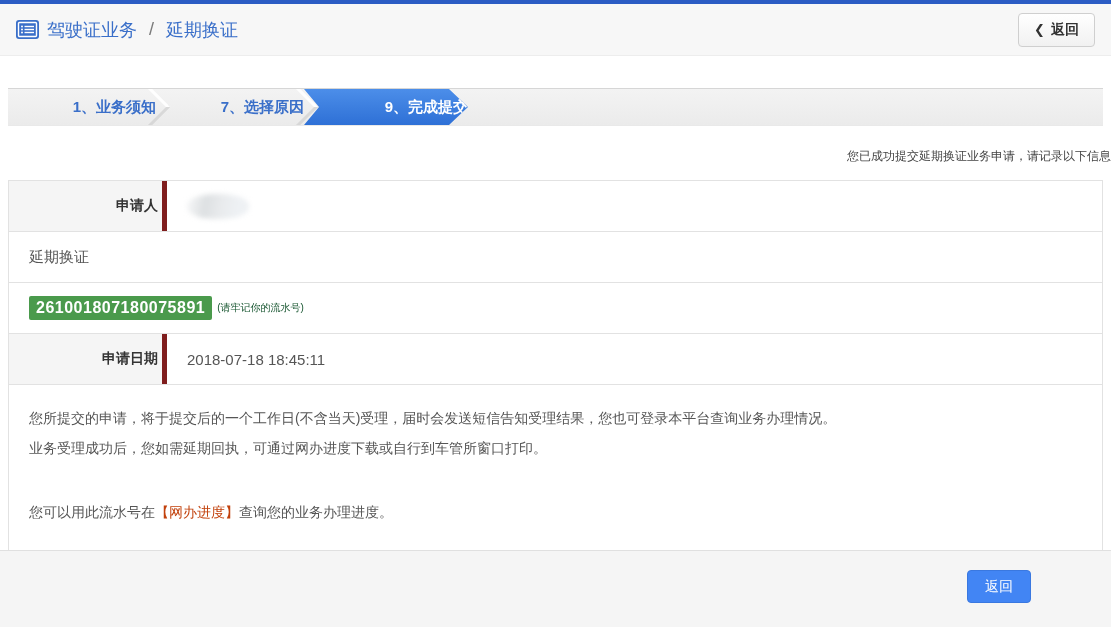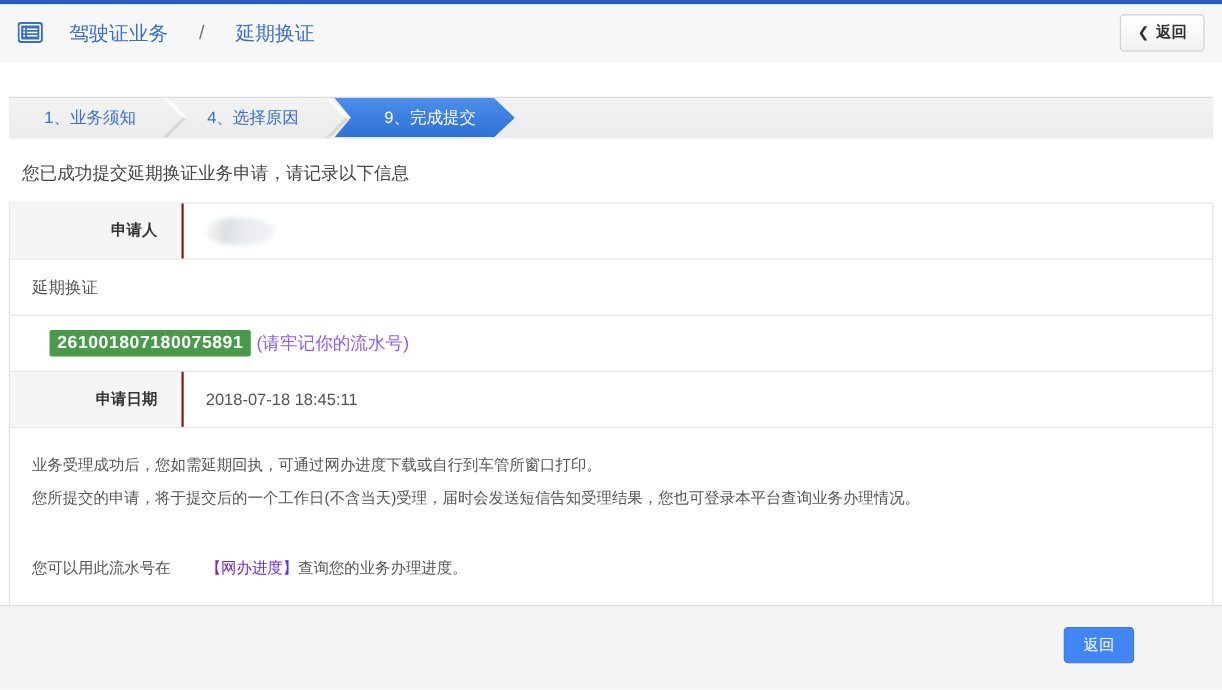--- a/index.html
+++ b/index.html
@@ -5,69 +5,69 @@
   * { margin:0; padding:0; box-sizing:border-box; }
   html,body { width:1111px; height:627px; background:#fff;
     font-family:"Liberation Sans","DejaVu Sans",sans-serif; overflow:hidden; }
 
   
   .top-strip { height:4px; background:#2b5cc4; }
 
   
   .header { height:52px; background:#f7f7f7; border-bottom:1px solid #ededed;
     display:flex; align-items:center; padding:0 16px; }
-  .header .title-wrap { display:flex; align-items:center; gap:24px; flex:1; }
+  .header .title-wrap { display:flex; align-items:center; gap:8px; flex:1; }
   .list-icon { display:inline-block; line-height:0; }
   .page-title { font-size:18px; color:#3a6fc9; }
   .title-sep { color:#7a7a7a; font-size:18px; margin:0 4px; }
   .btn-back-top { display:inline-flex; align-items:center; gap:6px;
     padding:7px 15px; font-size:14px; font-weight:bold; color:#333;
     background:linear-gradient(#ffffff,#f1f1f1); border:1px solid #cfcfcf;
     border-radius:4px; cursor:pointer; font-family:inherit; }
   .btn-back-top .chev { font-style:normal; font-size:13px; font-weight:bold; }
 
   
   .steps { margin:32px 8px 0 8px; height:38px; position:relative;
     background:linear-gradient(#f3f3f3,#ebebeb);
     border-top:1px solid #d6d6d6; border-bottom:1px solid #e9e9e9;
     display:flex; overflow:hidden; }
   .step { width:148px; position:relative; display:flex; align-items:center;
-    justify-content:center; font-size:15px; font-weight:normal; color:#3a6fc9; }
+    justify-content:flex-end; font-size:15px; font-weight:bold; color:#3a6fc9; }
   .step.has-sep::after { content:""; position:absolute; right:-8px; top:50%;
     width:27px; height:27px; transform:translateY(-50%) rotate(45deg);
     border-top:3px solid rgba(255,255,255,.95);
     border-right:3px solid rgba(200,200,200,.55); }
   .step.active { width:164px; color:#fff;
     background:linear-gradient(#4c8ee9,#2e70d6);
     clip-path:polygon(0 0, calc(100% - 19px) 0, 100% 50%, calc(100% - 19px) 100%, 0 100%, 15px 50%);
     padding-left:10px; }
 
   
-  .success-msg { margin:22px 0 15px 20px; font-size:16px; color:#444; }
+  .success-msg { margin:22px 0 15px 20px; font-size:12px; color:#444;text-align:right; }
 
   
   .info-box { margin:0 8px; border:1px solid #e2e2e2; }
   .info-row { display:flex; border-bottom:1px solid #e2e2e2; height:51px; }
-  .info-label { width:158px; background:#f5f5f5; border-right:2px solid #7f1d1d;
+  .info-label { width:158px; background:#f5f5f5; border-right:5px solid #7f1d1d;
     display:flex; align-items:center; justify-content:flex-end;
-    padding-right:22px; font-size:14px; font-weight:bold; color:#333; }
+    padding-right:4px; font-size:14px; font-weight:bold; color:#333; }
   .info-value { flex:1; display:flex; align-items:center; padding-left:20px;
     font-size:15px; color:#555; }
   .redacted-blob { width:62px; height:25px; border-radius:46%;
     background:linear-gradient(100deg,#f4f5f6 5%,#dde0e2 30%,#e9ebed 55%,#eef1f4 80%);
     filter:blur(2.5px); }
   .serial-badge { background:#4a9a4c; color:#fff; font-weight:bold;
-    font-size:16px; padding:3px 7px; border-radius:2px; letter-spacing:.5px;margin-left:16px; }
-  .serial-note { color:#8b5cf6; font-size:16px; margin-left:5px; }
+    font-size:16px; padding:3px 7px; border-radius:2px; letter-spacing:.5px; }
+  .serial-note { color:#14532d; font-size:10px; margin-left:5px; }
 
   
   .notes { padding:18px 20px 24px 20px; }
   .notes p { font-size:14px; color:#555; line-height:30px; }
   .progress-line { margin-top:34px; font-size:14px; color:#555; }
-  .progress-link { color:#6d28d9; cursor:pointer;margin-left:32px; }
+  .progress-link { color:#c2410c; cursor:pointer; }
 
   
   .footer { position:absolute; left:0; right:0; top:550px; bottom:0;
     background:#f5f5f5; border-top:1px solid #e0e0e0; }
   .btn-back-bottom { position:absolute; right:80px; top:19px; width:64px;
     height:33px; background:#4285f4; border:1px solid #3a78e0; border-radius:4px;
     color:#fff; font-size:14px; cursor:pointer; font-family:inherit; }
   body { position:relative; }
 </style>
 </head>
@@ -97,21 +97,21 @@
     <i class="chev">❮</i>
     <span>返回</span>
   </button>
 </div>
 
 <div class="steps">
   <div class="step has-sep">
     <span>1、业务须知</span>
   </div>
   <div class="step has-sep">
-    <span>4、选择原因</span>
+    <span>7、选择原因</span>
   </div>
   <div class="step active">
     <span>9、完成提交</span>
   </div>
 </div>
 
 <div class="success-msg">您已成功提交延期换证业务申请，请记录以下信息</div>
 
 <div class="info-box">
 
@@ -132,22 +132,22 @@
       <span class="serial-note">(请牢记你的流水号)</span>
     </div>
   </div>
 
   <div class="info-row">
     <div class="info-label">申请日期</div>
     <div class="info-value">2018-07-18 18:45:11</div>
   </div>
 
   <div class="notes">
+    <p>您所提交的申请，将于提交后的一个工作日(不含当天)受理，届时会发送短信告知受理结果，您也可登录本平台查询业务办理情况。</p>
     <p>业务受理成功后，您如需延期回执，可通过网办进度下载或自行到车管所窗口打印。</p>
-    <p>您所提交的申请，将于提交后的一个工作日(不含当天)受理，届时会发送短信告知受理结果，您也可登录本平台查询业务办理情况。</p>
     <p class="progress-line">
       <span>您可以用此流水号在</span><span class="progress-link">【网办进度】</span><span>查询您的业务办理进度。</span>
     </p>
   </div>
 </div>
 
 <div class="footer">
   <button class="btn-back-bottom">返回</button>
 </div>
 

